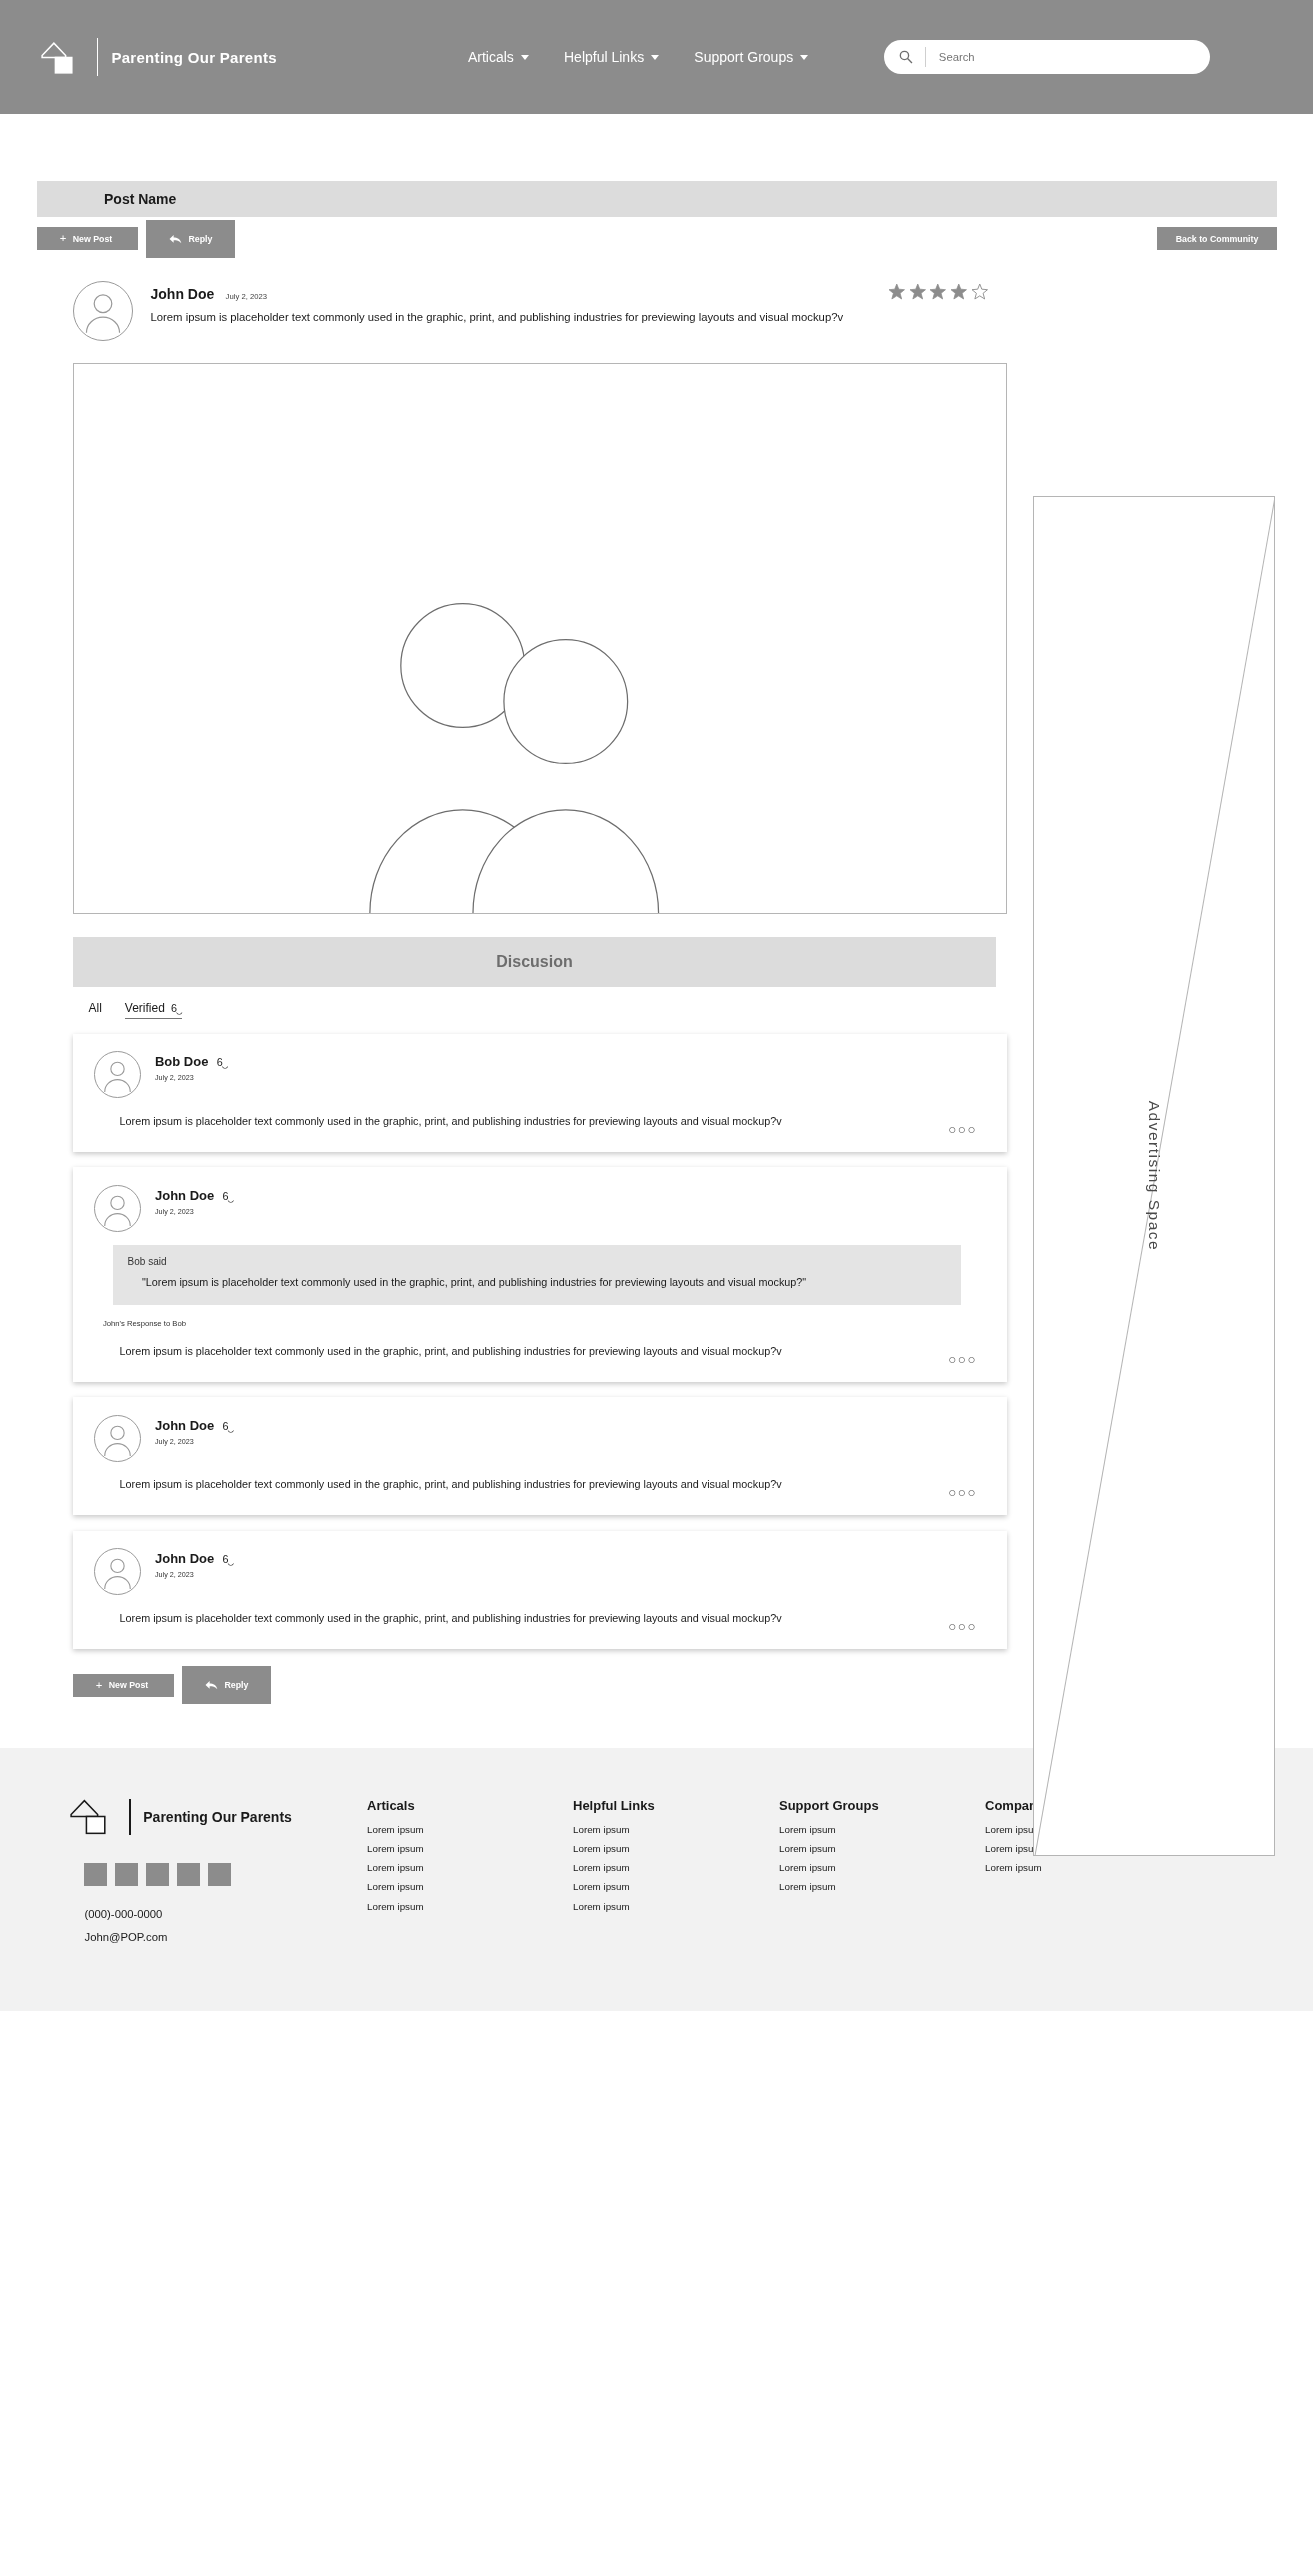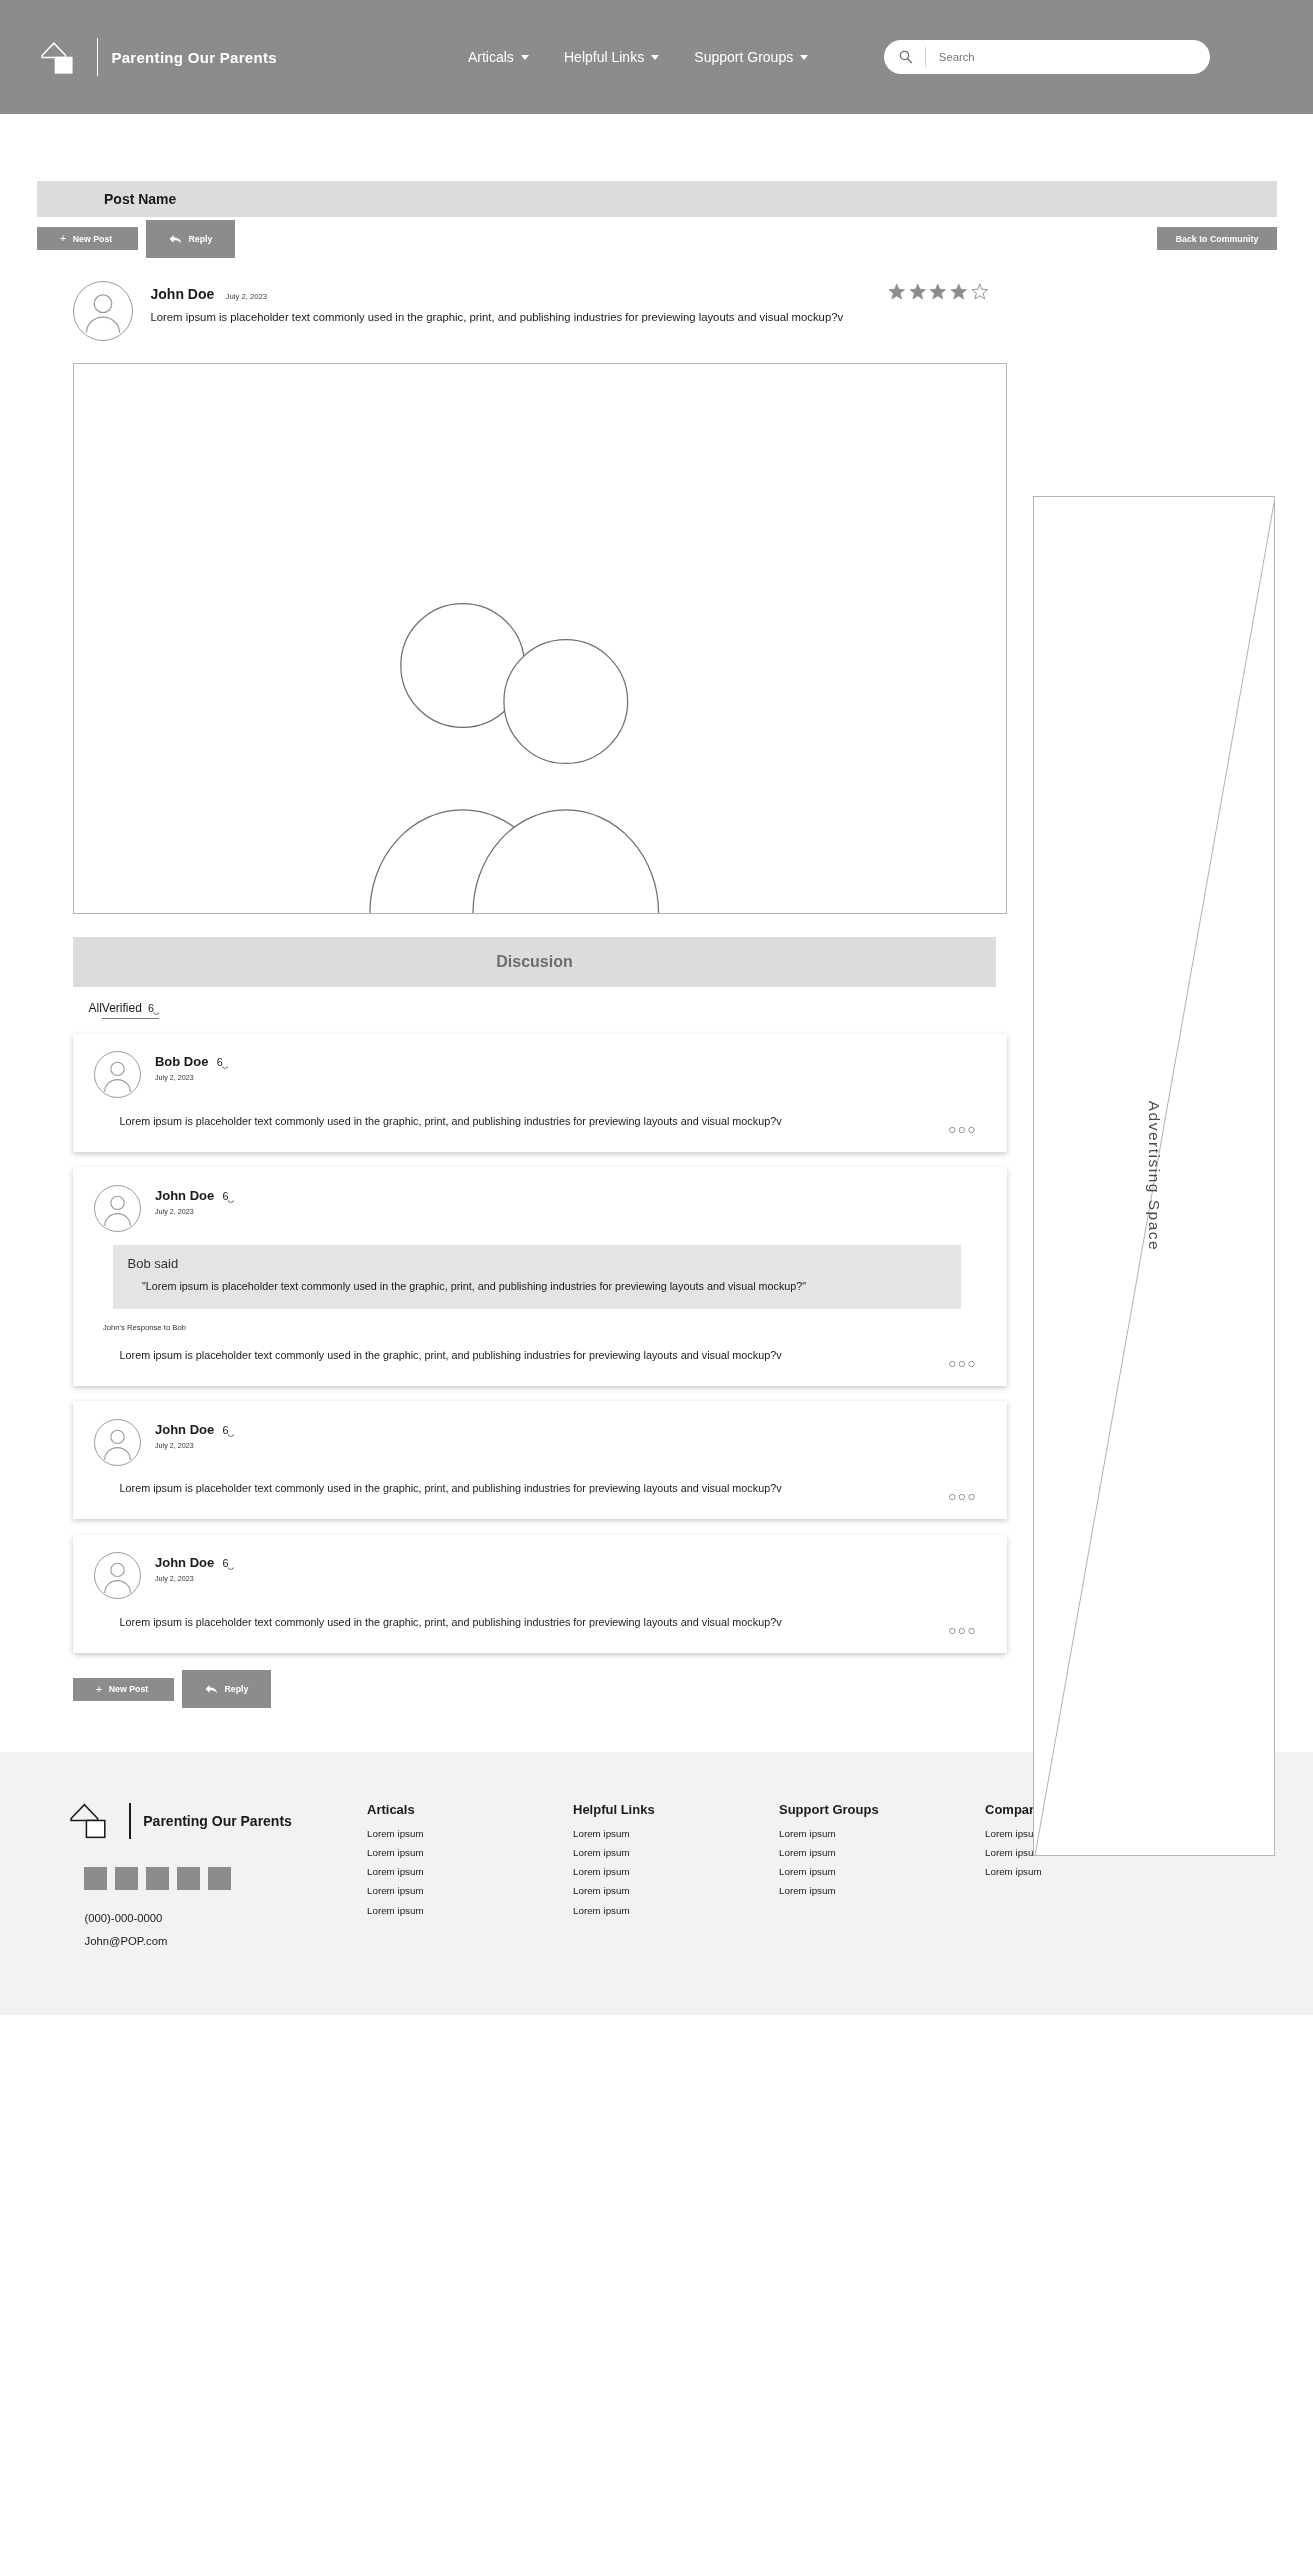--- a/index.html
+++ b/index.html
@@ -111,21 +111,21 @@
   .hero svg { display:block; }
 
   
   .discussion-bar {
     margin-top: 23px;
     width: 923px; height: 50px; background:#dcdcdc;
     display:flex; align-items:center; justify-content:center;
   }
   .discussion-bar .t { font-size: 16px; font-weight: 700; color:#6d6d6d; }
 
-  .filter-row { margin-top: 13.4px; display:flex; align-items:center; padding-left: 15.5px; }
+  .filter-row { margin-top: 13.4px; display:flex; align-items:center; gap: 23px; padding-left: 15.5px; }
   .filter-item { font-size: 12px; color:#1a1a1a; cursor:pointer; padding-bottom: 3.1px; }
   .filter-item.active { border-bottom: 1px solid #737373; display:flex; align-items:center; gap:6.2px; }
   .verified-badge { font-size: 10.8px; letter-spacing: -1px; }
 
   
   .comments { margin-top: 14.4px; }
   .comment {
     width: 934px; background:#ffffff;
     box-shadow: 0 1.5px 5.2px rgba(0,0,0,.22);
     margin-bottom: 15.5px; position: relative;
@@ -138,21 +138,21 @@
   .c-date { font-size: 7.2px; color:#333; margin-top: 4.1px; }
   .c-body { font-size: 10.8px; line-height: 1.5; margin: 14.4px 0 0 26px; max-width: 824px; }
   .dots {
     position:absolute; right: 30px; bottom: 15.5px;
     font-size: 13.4px; letter-spacing: 1.5px; color:#555; cursor:pointer; line-height: 1;
   }
   .quote-box {
     margin: 13.4px 0 0 19.6px;
     background:#e4e4e4; padding: 10.3px 14.4px 14.4px 14.4px; width: 848px;
   }
-  .quote-label { font-size: 13px; color:#333; }
+  .quote-label { font-size: 10px; color:#333; }
   .quote-text { font-size: 10.8px; line-height: 1.45; margin-top: 8.2px; padding-left: 14.4px; }
   .response-label { font-size: 7.7px; color:#333; margin: 14.4px 0 0 9.3px; }
 
   .bottom-actions { margin-top: 17.5px; display:flex; align-items:center; }
 
   
   .ad-box {
     position: absolute;
     left: 1033px; top: 315px;
     width: 242px; height: 1360px;

